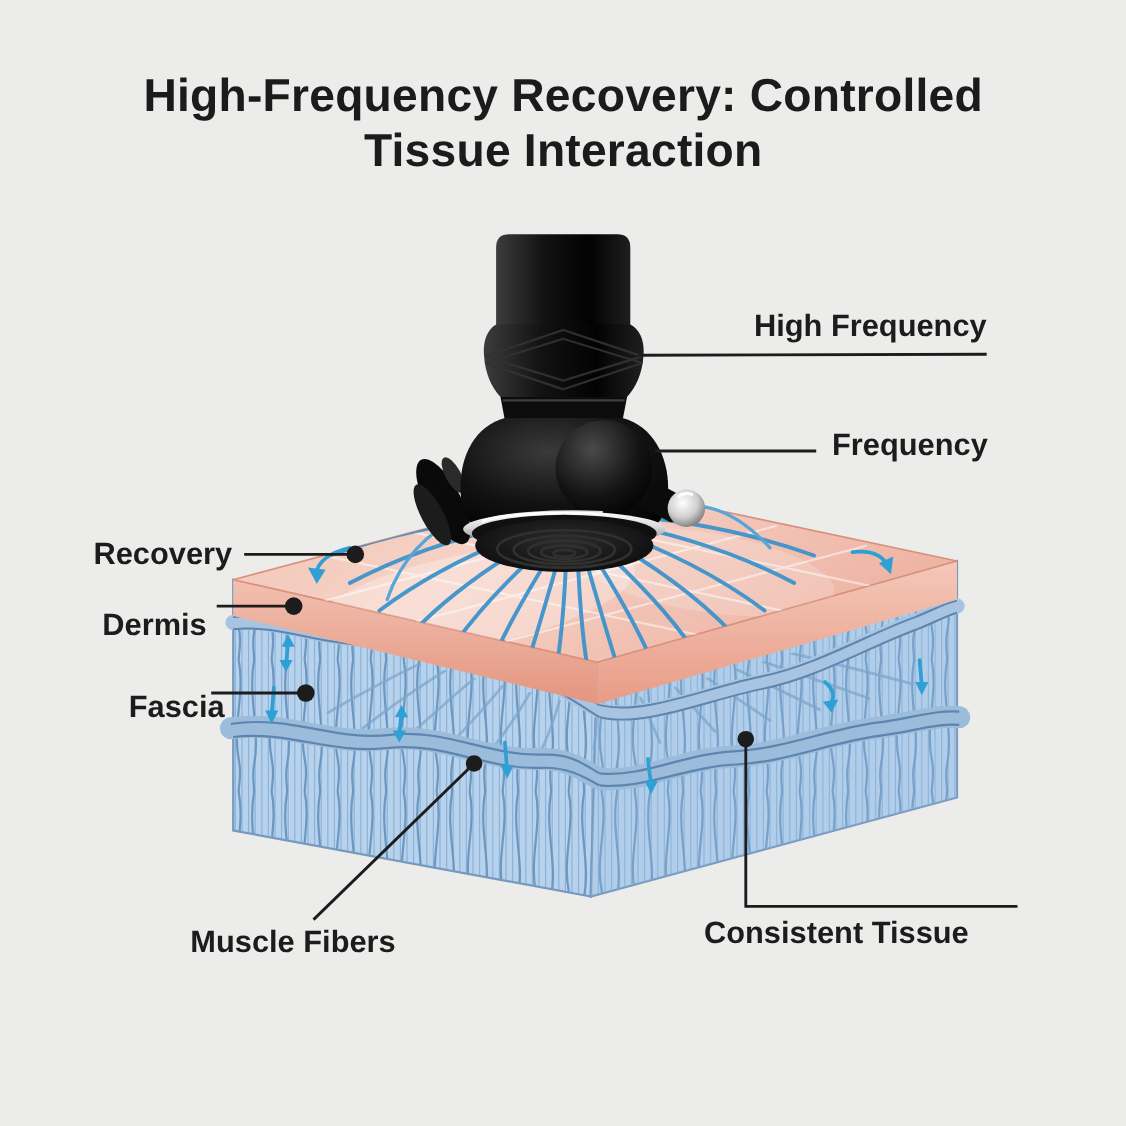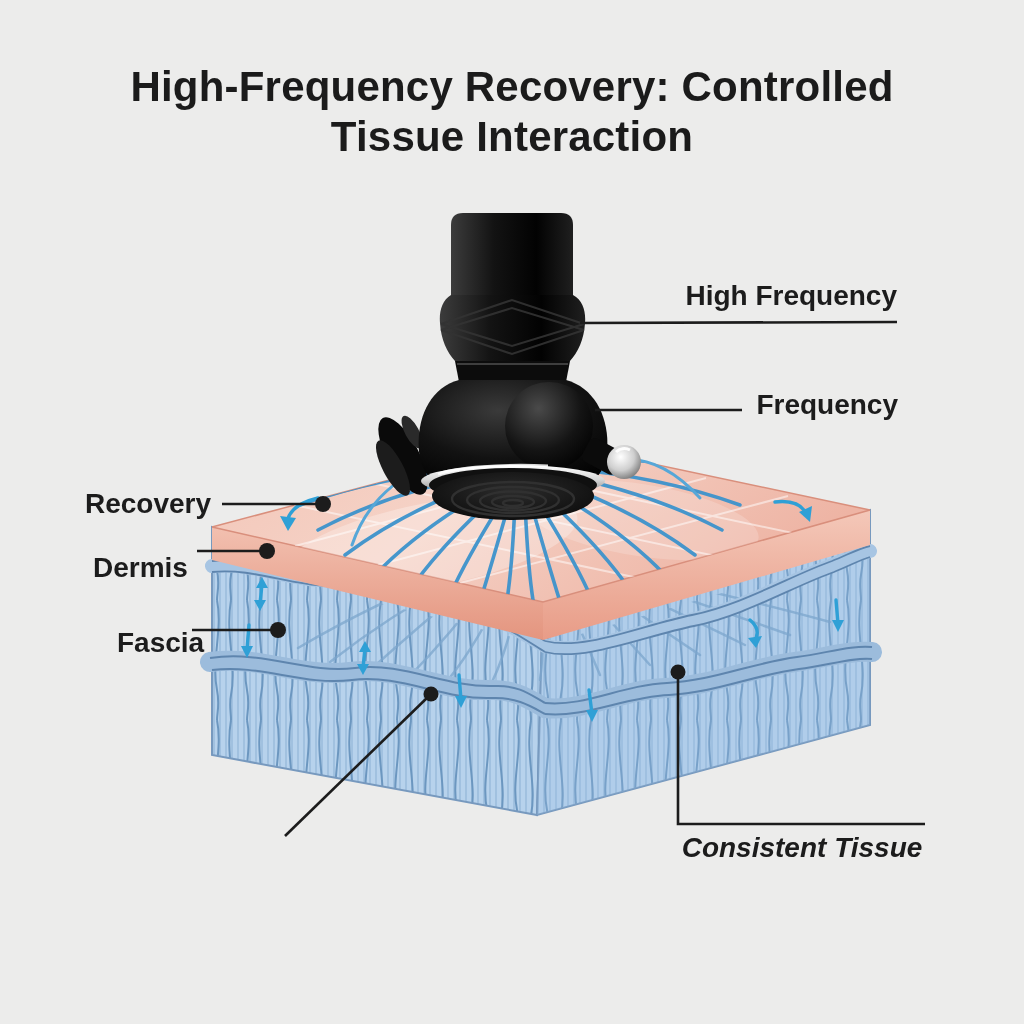--- a/index.html
+++ b/index.html
@@ -25,21 +25,21 @@
     text-align:center;
     color:#1b1b1b;
     font-weight:700;
     font-size:42px;
     line-height:1.18;
     letter-spacing:0.2px;
   }
   .title span{display:block;}
   .two-line span{display:block;}
   .right-align{text-align:right;}
-  .center-align{text-align:center;white-space:normal;font-style:italic;}
+  .center-align{text-align:left;white-space:normal;}
 </style>
 </head>
 <body>
 
 <div class="stage">
 
   <svg width="1024" height="1024" viewBox="0 0 1024 1024">
     <defs>
       <linearGradient id="blackV" x1="0" y1="0" x2="1" y2="0">
         <stop offset="0" stop-color="#3c3c3c"></stop>
@@ -284,18 +284,19 @@
   <div class="lbl right-align two-line" style="top:389px; right:126px;">
     <span>Frequency</span>
   </div>
 
   <div class="lbl" style="top:488px; left:85px;">Recovery</div>
 
   <div class="lbl" style="top:552px; left:93px;">Dermis</div>
 
   <div class="lbl" style="top:627px; left:93px;margin-left:24px;">Fascia</div>
 
+  <div class="lbl" style="top:840px; left:173px;">Muscle Fibers</div>
 
   <div class="lbl center-align two-line" style="top:832px; left:640px; width:324px;">
     <span>Consistent Tissue</span>
   </div>
 
 </div>
 
 </body></html>

